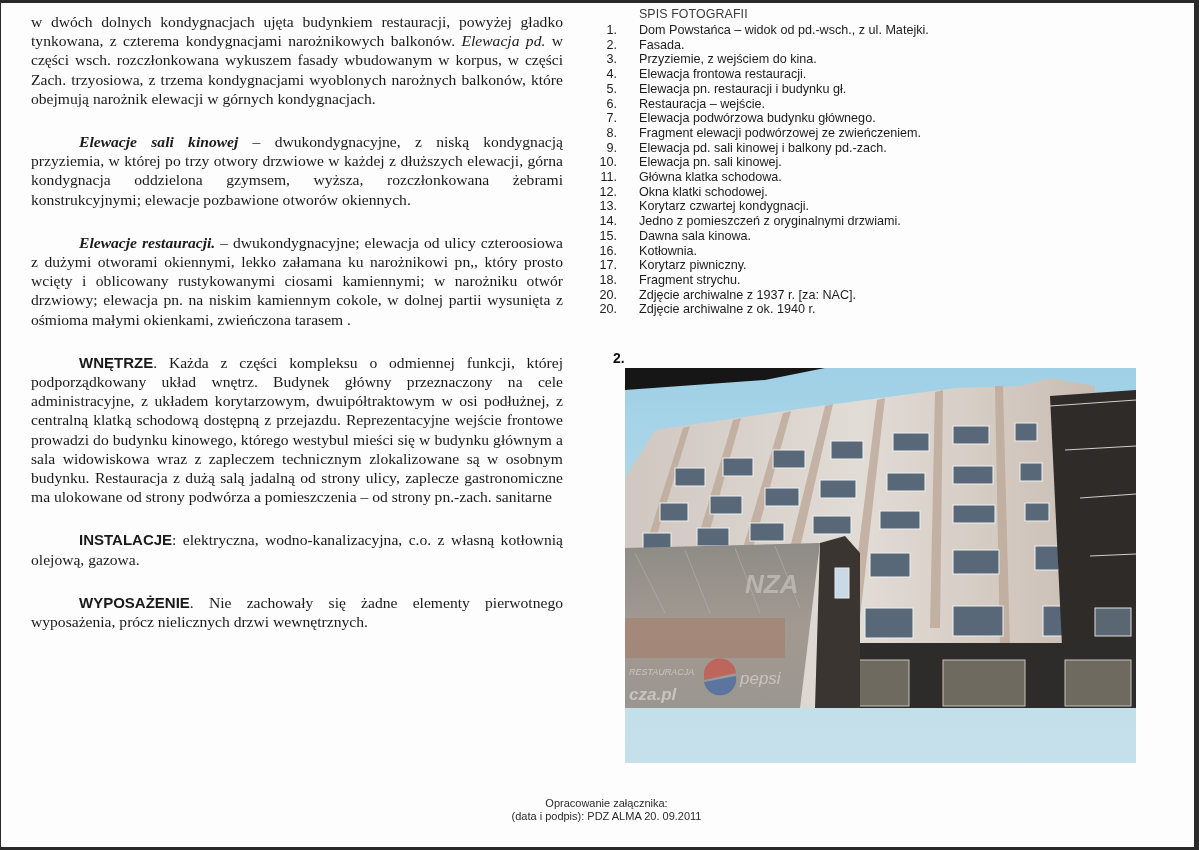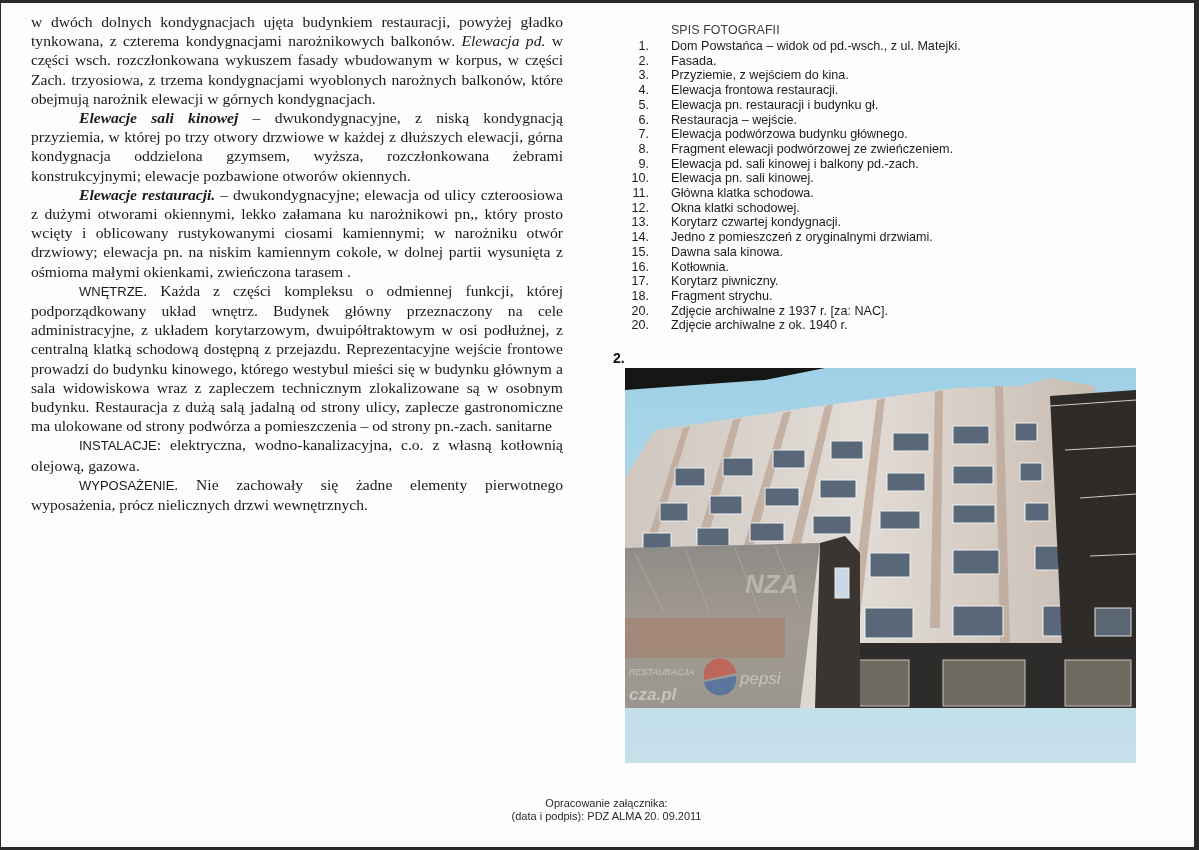--- a/index.html
+++ b/index.html
@@ -6,27 +6,27 @@
     html, body { width: 1199px; height: 850px; overflow: hidden; background: #2a2a2a; }
     .page {
       position: absolute; left: 1px; top: 3px; width: 1193px; height: 844px;
       background: #fdfdfe;
     }
     .left-col {
       position: absolute; left: 30px; top: 9px; width: 532px;
       font-family: "Liberation Serif", serif; font-size: 15.6px; line-height: 19.2px; color: #1a1a1a;
     }
     .para { text-align: justify; text-align-last: left; }
-    .para.indent { text-indent: 48px; }
-    .para .sans { font-family: "Liberation Sans", sans-serif; font-size: 13px; }
+    .para.indent { text-indent: 48px; margin-top: 24px; }
+    .para .sans { font-family: "Liberation Sans", sans-serif; font-size: 15px; font-weight: bold; }
     .para em { font-style: italic; }
     .para strong em, .para em strong { font-style: italic; font-weight: bold; }
     .right-col {
-      position: absolute; left: 612px; top: 6px; width: 560px;
-      font-family: "Liberation Sans", sans-serif; font-size: 12.6px; line-height: 14.7px; color: #1c1c1c; margin-top: 16px;
+      position: absolute; left: 580px; top: 6px; width: 560px;
+      font-family: "Liberation Sans", sans-serif; font-size: 12.6px; line-height: 14.7px; color: #1c1c1c;
     }
     .list-title { margin-left: 58px; font-size: 12.4px; letter-spacing: 0.1px; color: #3a3a3a; height: 13px; overflow: hidden; margin-top: -2px; }
     .photo-list { list-style: none; margin-top: 3px; }
     .photo-list li { display: flex; }
     .photo-list .num { width: 36px; text-align: right; padding-right: 0; }
     .photo-list .txt { margin-left: 22px; }
     .photo-label {
       position: absolute; left: 612px; top: 347px;
       font-family: "Liberation Sans", sans-serif; font-weight: bold; font-size: 14px; color: #111;
     }

